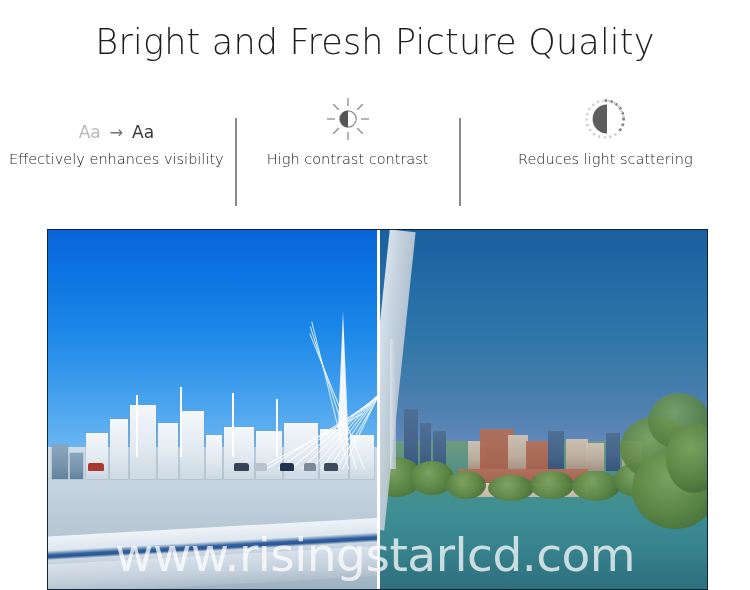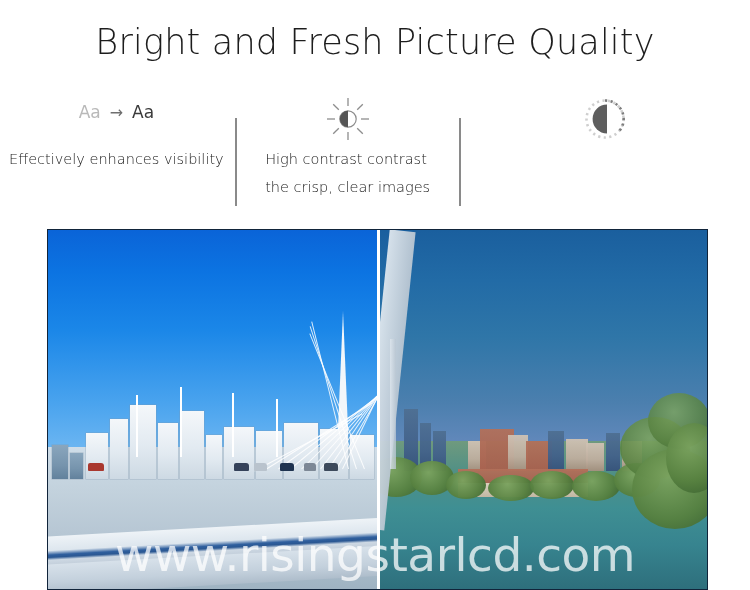--- a/index.html
+++ b/index.html
@@ -55,21 +55,21 @@
     width: 2px;
     height: 88px;
     margin-top: 22px;
     background: #8a8a8a;
     flex: 0 0 auto;
   }
 
   .icon-slot {
     height: 46px;
     display: flex;
-    align-items: flex-start;
+    align-items: flex-end;
     justify-content: center;
   }
 
   
   .aa-pair {
     display: flex;
     align-items: baseline;
     gap: 9px;
     font-family: "DejaVu Sans", sans-serif;
     font-size: 17px;
@@ -278,37 +278,37 @@
           <line x1="32.2" y1="32.2" x2="37.8" y2="37.8"></line>
           <line x1="37.8" y1="8.2" x2="32.2" y2="13.8"></line>
           <line x1="13.8" y1="32.2" x2="8.2" y2="37.8"></line>
         </g>
         <circle cx="23" cy="23" r="8.2" fill="#ffffff" stroke="#8d8d8d" stroke-width="1.2"></circle>
         <path d="M23 14.8 A8.2 8.2 0 0 0 23 31.2 Z" fill="#555555"></path>
       </svg>
     </div>
     <div class="feat-lines">
       <div>High contrast contrast</div>
-      <div>the crisp, clear images</div>
     </div>
   </div>
 
   <div class="divider"></div>
 
   <div class="feature col-3">
     <div class="icon-slot">
       <svg width="46" height="46" viewBox="0 0 46 46" aria-hidden="true">
         <g stroke-linecap="butt" stroke-width="2.6" fill="none">
           <circle cx="23" cy="23" r="18.5" stroke="#cfcfcf" stroke-dasharray="2.2 3.4"></circle>
           <path d="M23 4.5 A18.5 18.5 0 0 1 35.5 36.8" stroke="#7d7d7d" stroke-dasharray="2.2 3.4"></path>
         </g>
         <path d="M25 8.6 A14.4 14.4 0 0 0 25 37.4 Z" fill="#5e5e5e"></path>
       </svg>
     </div>
     <div class="feat-lines">
+      <div>Reduces light scattering</div>
     </div>
   </div>
 </div>
 
 <div class="photo-frame">
   <div class="photo-halves">
 
     <div class="half left">
       <div class="sky-vivid"></div>
       <div class="ground-left"></div>

